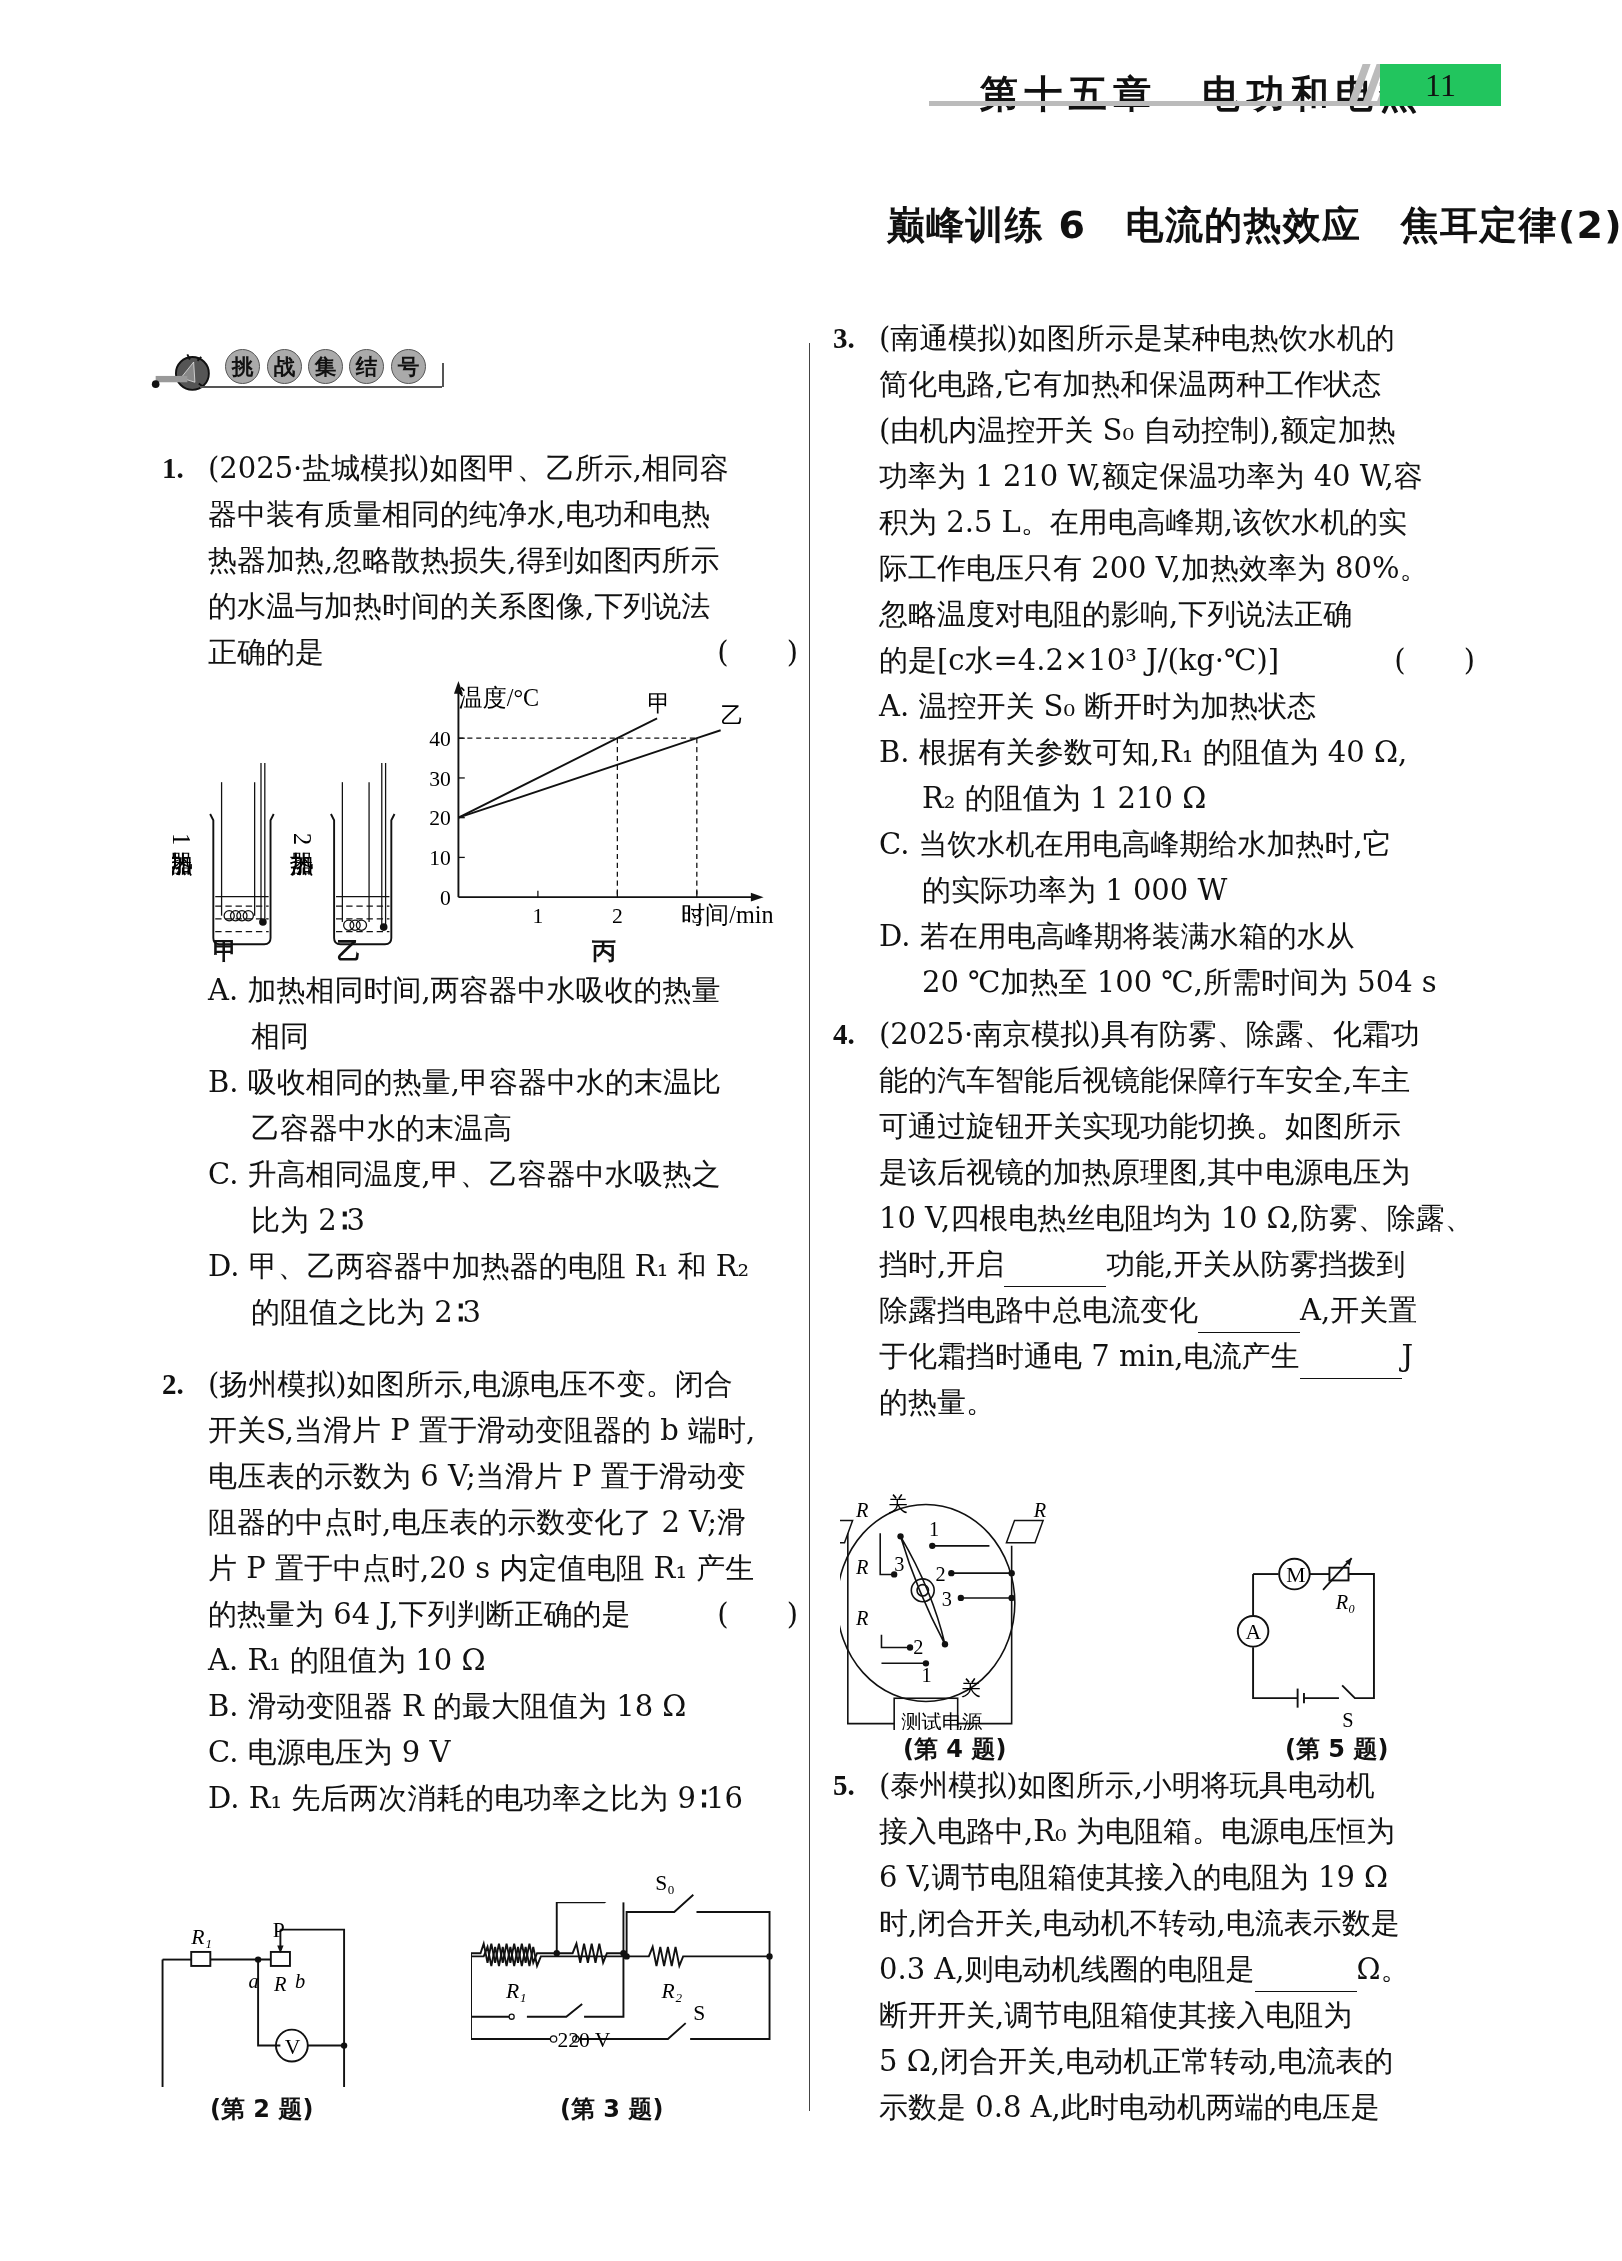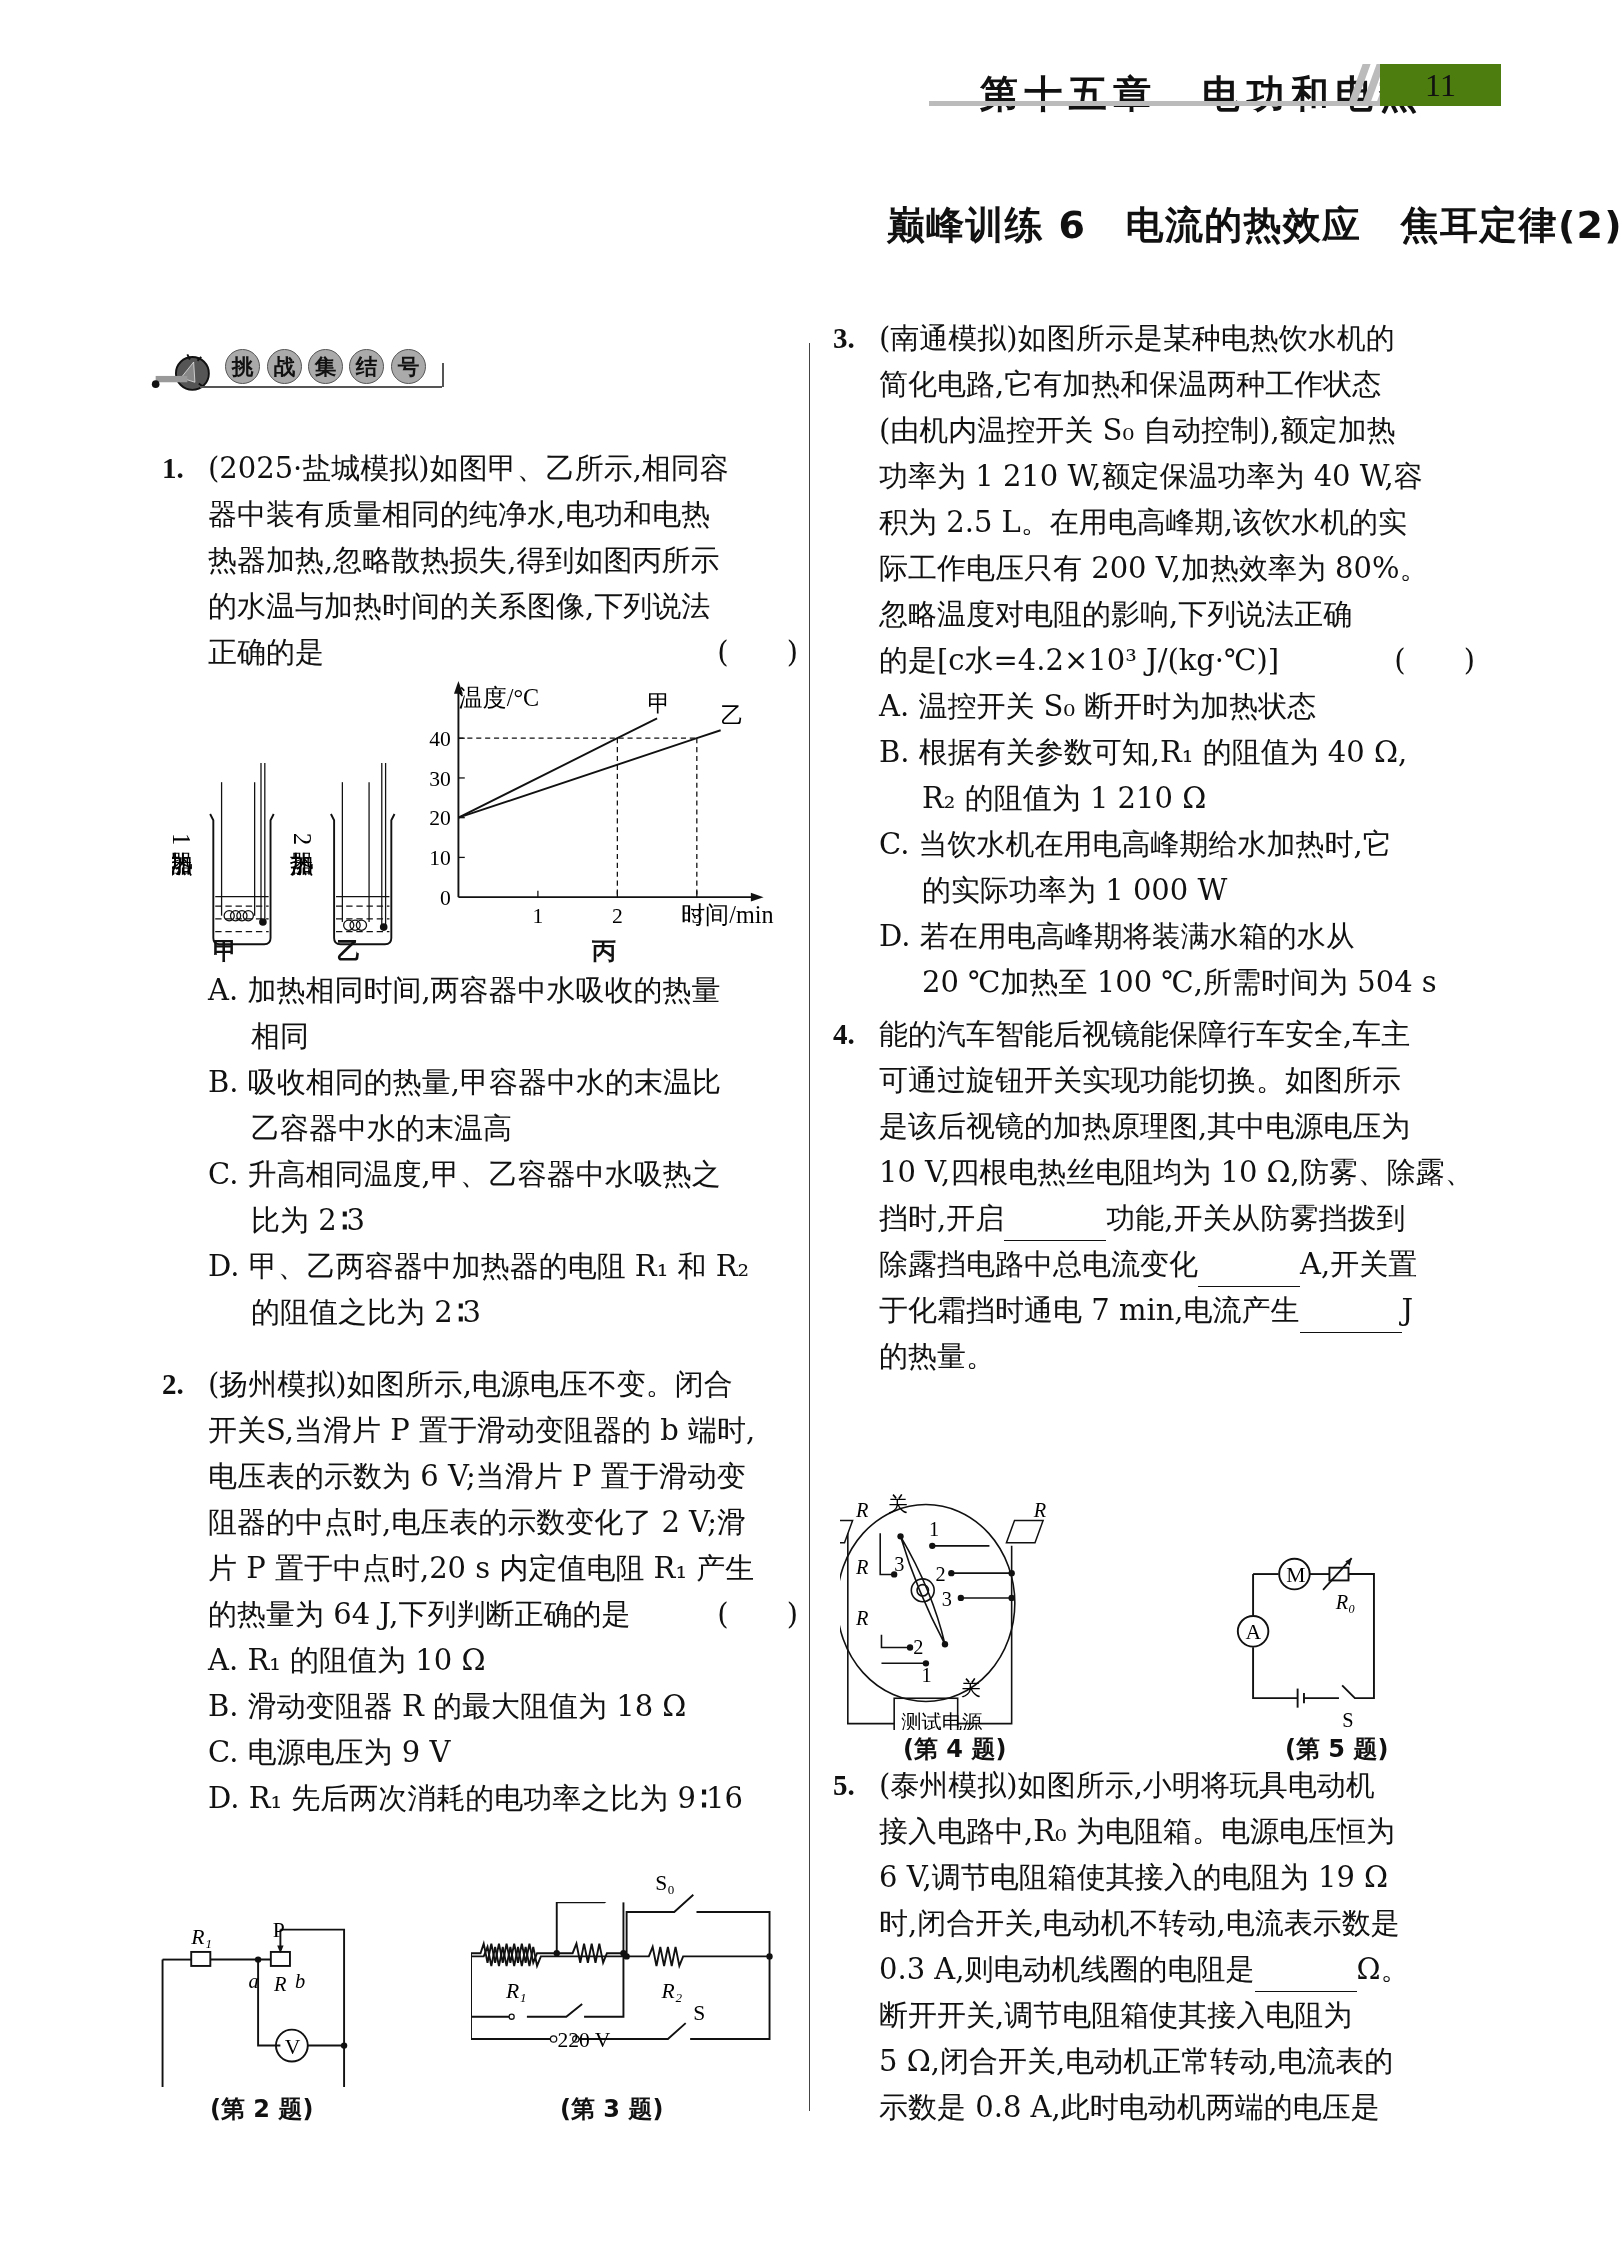--- a/index.html
+++ b/index.html
@@ -1,21 +1,21 @@
 <!DOCTYPE html>
 <html style="font-size:10.2px"><head>
 <meta charset="utf-8">
 <style>
   html,body{margin:0;padding:0;background:#fff;}
   body{width:1623px;height:2261px;position:relative;overflow:hidden;
        font-family:"DejaVu Serif","Liberation Serif",serif;color:#111;}
   .hdr{position:absolute;left:929px;top:64px;width:572px;height:51px;}
   .hdr-title{position:absolute;left:51px;top:5.1px;font-size:38px;font-weight:bold;letter-spacing:6.4px;}
   .hdr-bar{position:absolute;left:0;top:37px;width:483px;height:5.1px;background:#bbb;}
-  .hdr-num{position:absolute;right:0;top:0;width:121px;height:42px;background:#4d7c0f;
+  .hdr-num{position:absolute;right:0;top:0;width:121px;height:42px;background:#22c55e;
            font-size:32px;text-align:center;line-height:42px;font-family:"Liberation Serif",serif;}
   .stripe{position:absolute;top:0;width:7.6px;height:42px;background:#bbb;transform:skewX(-20deg);}
   .page-title{position:absolute;left:0;width:1623px;top:200px;text-align:right;
               font-size:38px;font-weight:bold;font-family:"DejaVu Sans",sans-serif;letter-spacing:1.3px;}
   .badge{position:absolute;left:149px;top:343px;width:331px;height:70px;}
   .badge .circ{position:absolute;top:6.4px;width:33px;height:33px;border-radius:50%;
        background:#aaa;border:1.3px solid #555;font-size:21.6px;line-height:33px;text-align:center;font-weight:bold;}
   .badge .line{position:absolute;left:51px;top:43px;width:242px;height:1.9px;background:#555;}
   .badge .line2{position:absolute;left:293px;top:20.4px;width:1.9px;height:24px;background:#555;}
   .badge .trumpet{position:absolute;left:0;top:0;width:64px;height:57px;}
@@ -264,20 +264,21 @@
   <div class="opt-cont">R₂ 的阻值为 1 210 Ω</div>
   <div class="opt"><span>C.</span> <span>当饮水机在用电高峰期给水加热时,它</span></div>
   <div class="opt-cont">的实际功率为 1 000 W</div>
   <div class="opt"><span>D.</span> <span>若在用电高峰期将装满水箱的水从</span></div>
   <div class="opt-cont">20 ℃加热至 100 ℃,所需时间为 504 s</div>
 </div>
 
 <div class="col col-r" style="top:1011px">
   <span class="qnum">4.</span>
   <div class="qtext">
+    <div>(2025·南京模拟)具有防雾、除露、化霜功</div>
     <div>能的汽车智能后视镜能保障行车安全,车主</div>
     <div>可通过旋钮开关实现功能切换。如图所示</div>
     <div>是该后视镜的加热原理图,其中电源电压为</div>
     <div>10 V,四根电热丝电阻均为 10 Ω,防雾、除露、</div>
     <div><span>挡时,开启</span><span class="blank"></span><span>功能,开关从防雾挡拨到</span></div>
     <div><span>除露挡电路中总电流变化</span><span class="blank"></span><span>A,开关置</span></div>
     <div><span>于化霜挡时通电 7 min,电流产生</span><span class="blank"></span><span>J</span></div>
     <div>的热量。</div>
   </div>
 </div>

